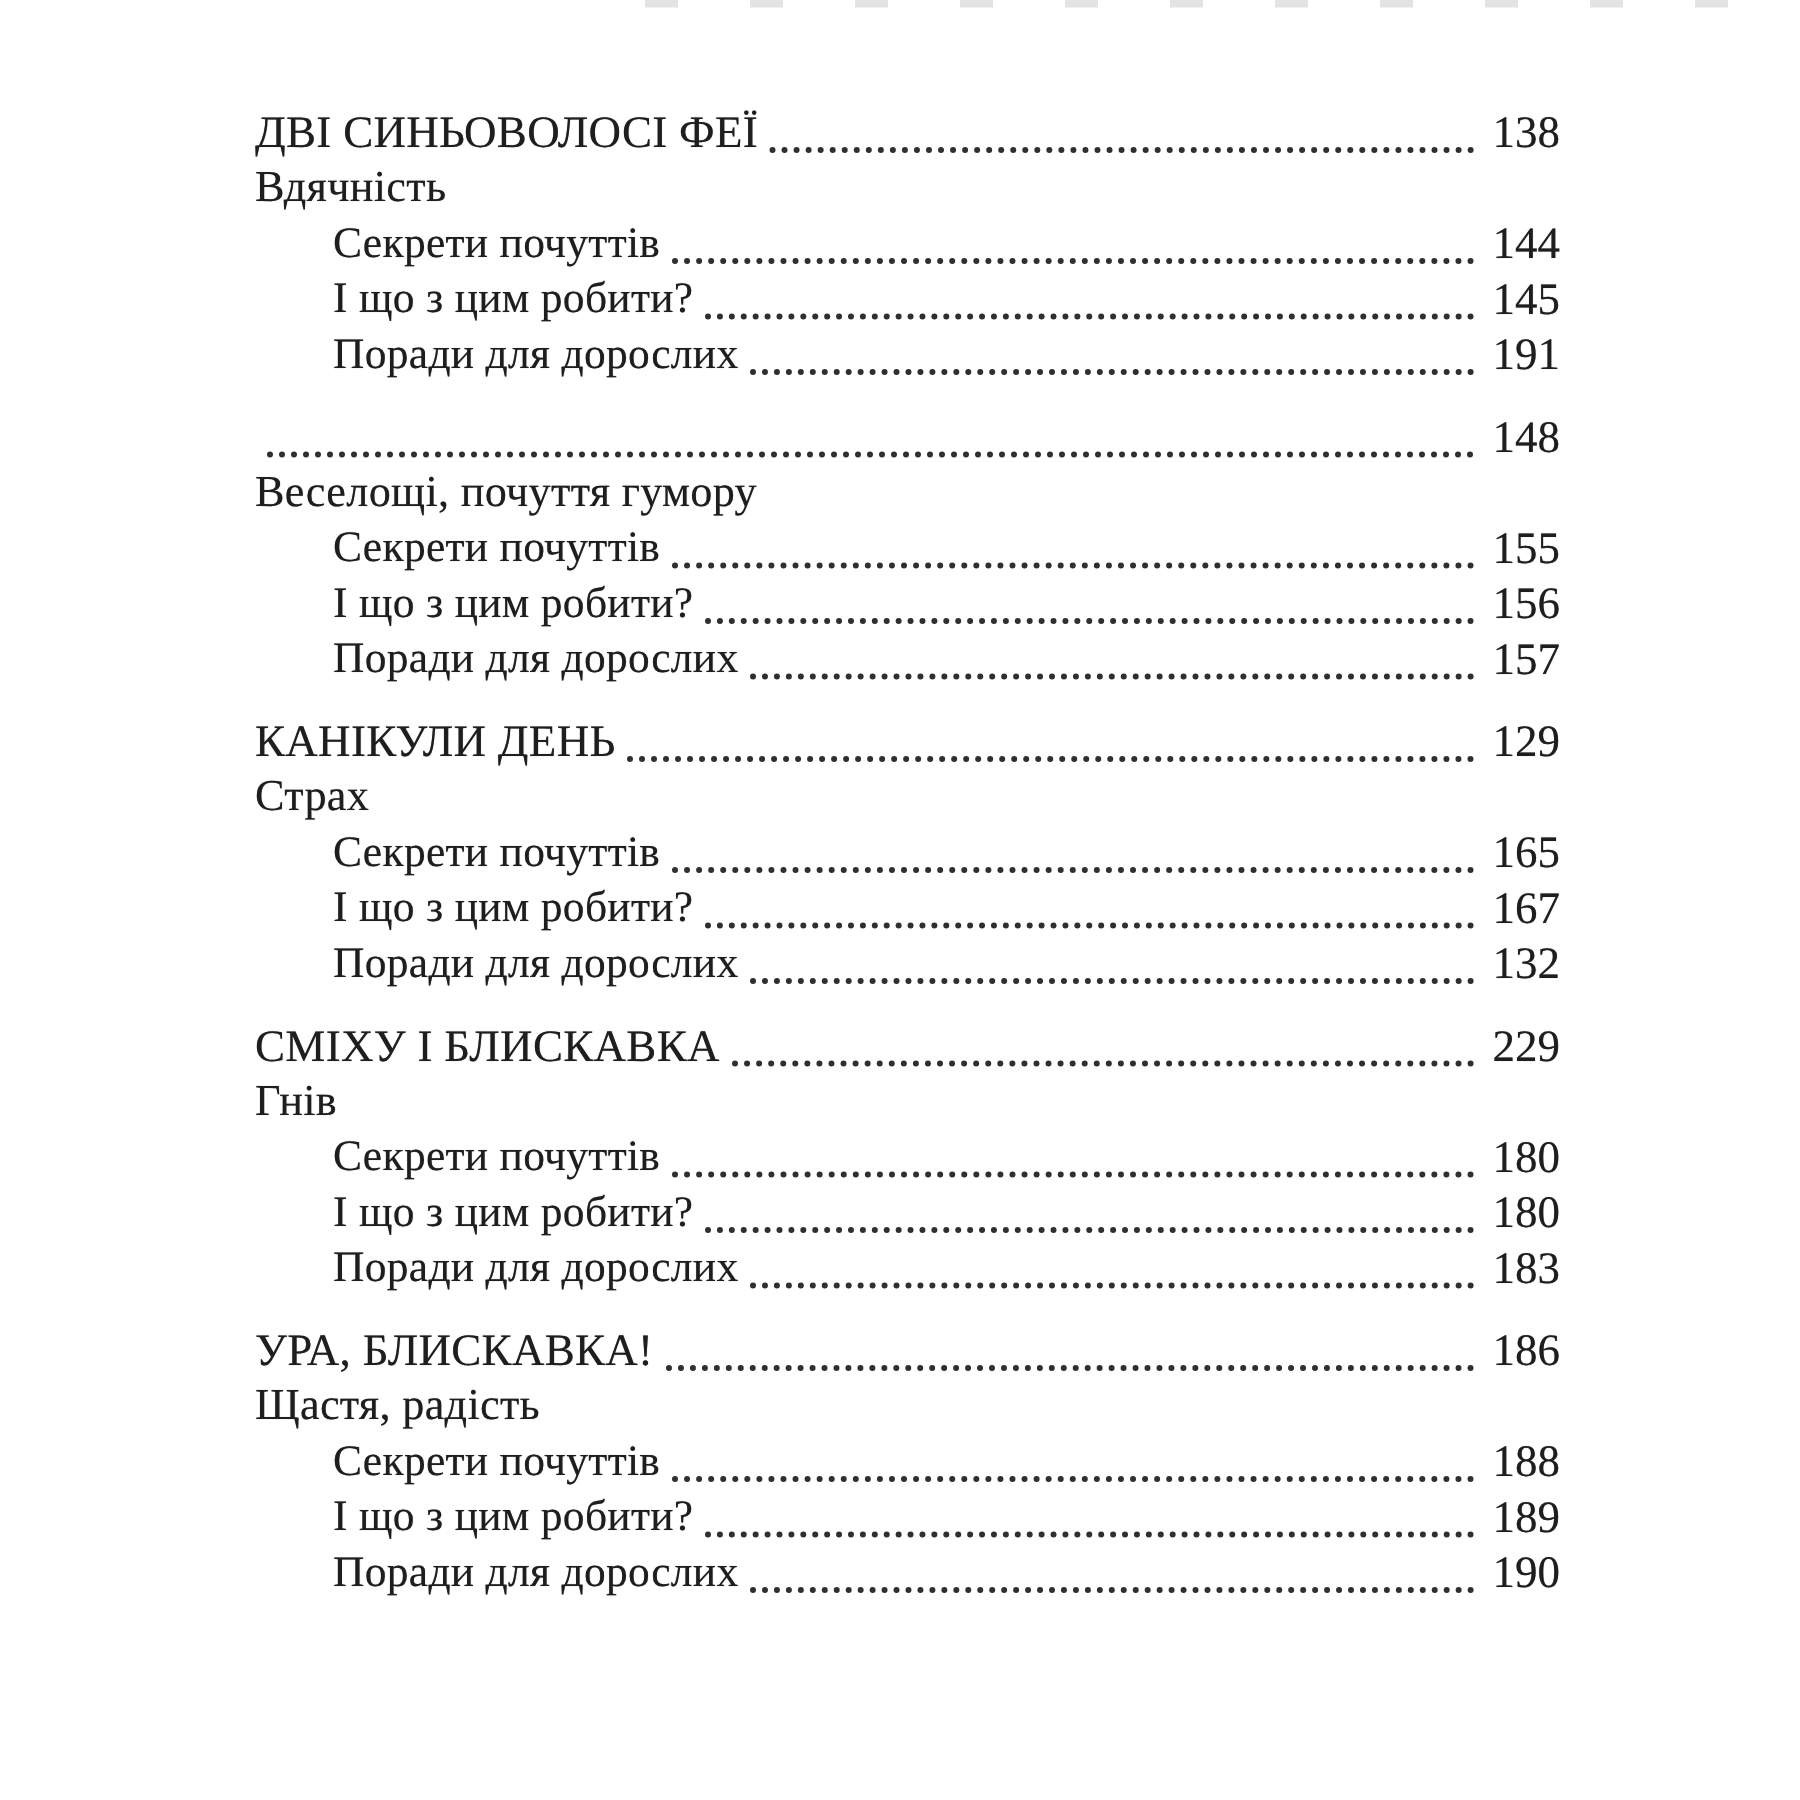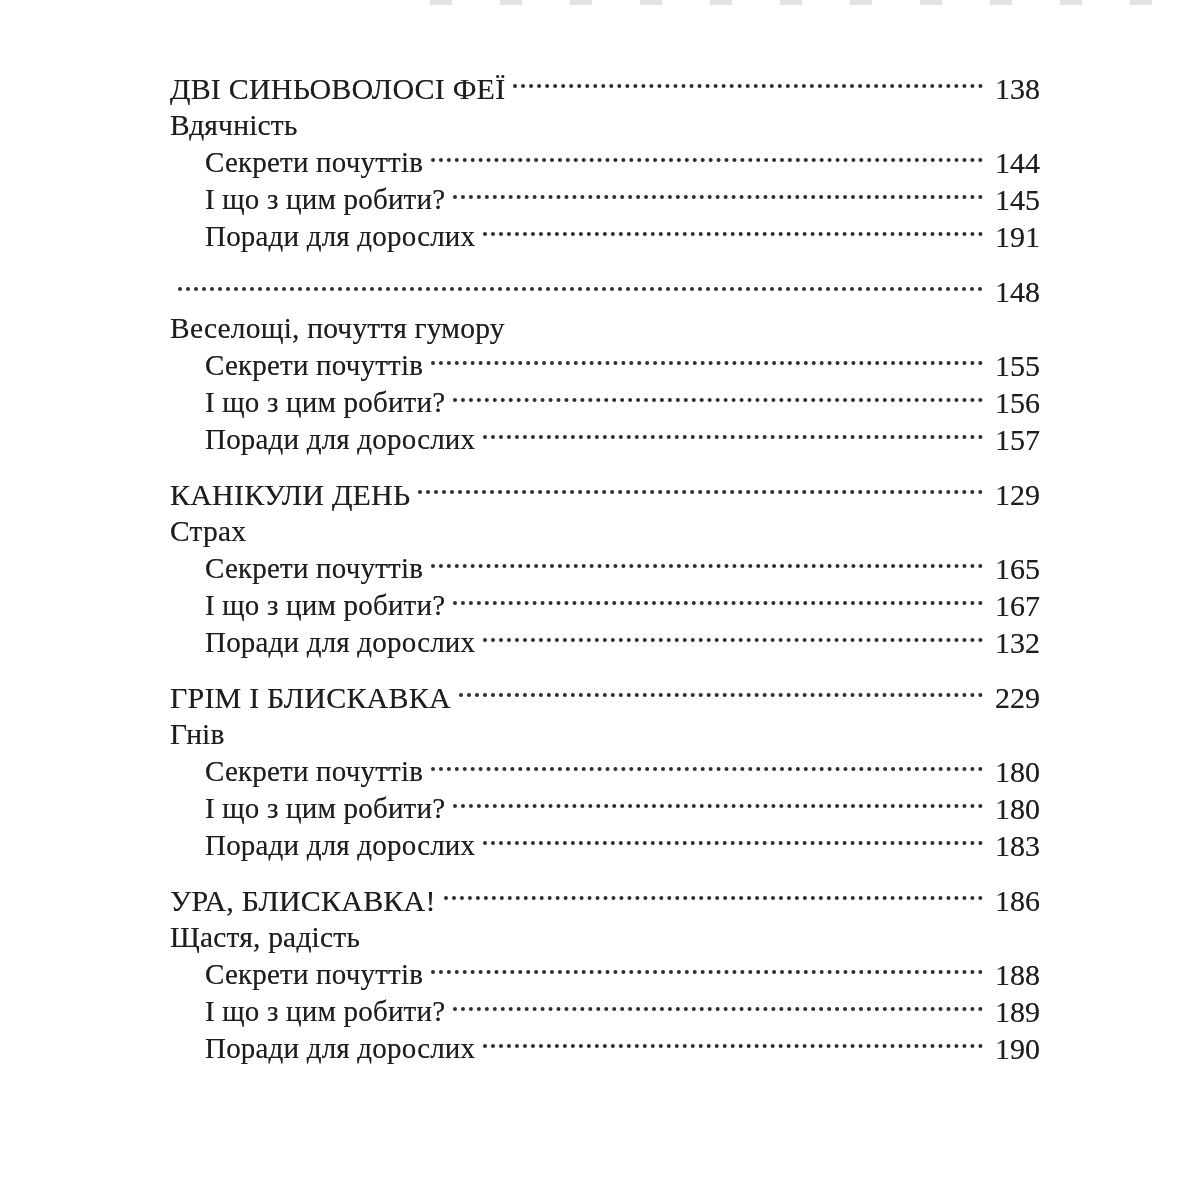--- a/index.html
+++ b/index.html
@@ -37,30 +37,30 @@
   .toc {
     position: absolute;
     top: 70px;
     left: 170px;
     width: 870px;
   }
   .section { margin-top: 18px; }
   .section:first-child { margin-top: 0; }
   .row {
     display: flex;
-    align-items: center;
+    align-items: flex-end;
     line-height: 37px;
     white-space: nowrap;
   }
   .row .t {
     font-size: 30px;
     letter-spacing: 0.2px;
     text-shadow: 0 0 0.5px rgba(20,20,20,0.6);
   }
-  .row.sub { margin-left: 35px; }
+  .row.sub { margin-left: 52px; }
   .row.sub .t { font-size: 29px; }
   .row.emotion .t {
     font-size: 29.5px;
   }
   .leader {
     flex: 1 1 auto;
     border-bottom: 4px dotted var(--leader);
     margin: 0 7px 5px 8px;
     min-width: 30px;
   }
@@ -152,21 +152,21 @@
       </div>
       <div class="row sub">
         <span class="t">Поради для дорослих</span>
         <span class="leader"></span>
         <span class="pagenum">132</span>
       </div>
     </div>
 
     <div class="section">
       <div class="row head">
-        <span class="t">ГРІМ І БЛИСКАВКА</span>
+        <span class="t">СМІХУ І БЛИСКАВКА</span>
         <span class="leader"></span>
         <span class="pagenum">229</span>
       </div>
       <div class="row emotion">
         <span class="t">Гнів</span>
       </div>
       <div class="row sub">
         <span class="t">Секрети почуттів</span>
         <span class="leader"></span>
         <span class="pagenum">180</span>

